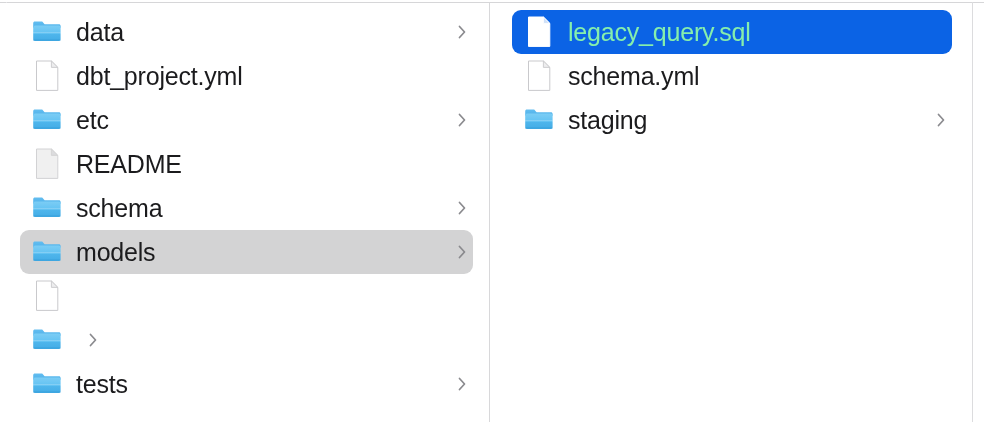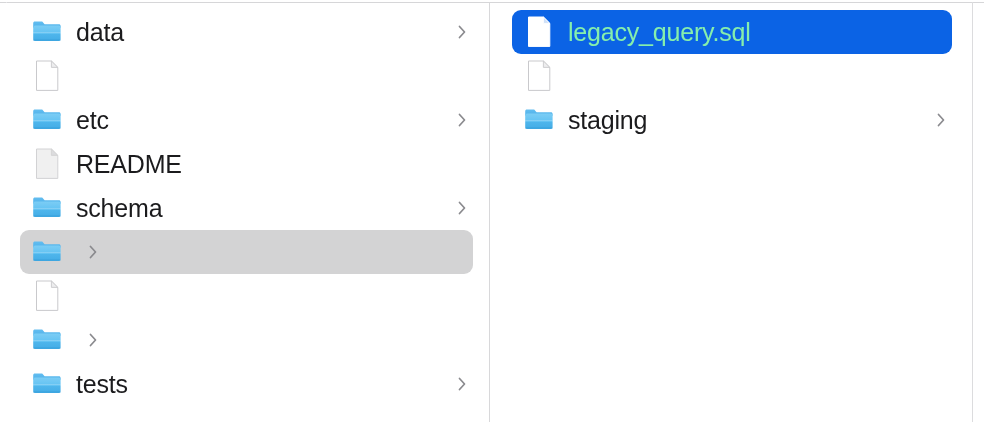--- a/index.html
+++ b/index.html
@@ -173,20 +173,21 @@
             </svg>
           </span>
         </div>
         <div class="file-row">
           <span class="row-icon">
             <svg viewBox="0 0 30 34" xmlns="http://www.w3.org/2000/svg" aria-hidden="true">
               <path d="M4.5 2.0 L19.4 2.0 L25.8 8.4 L25.8 31.4 L4.5 31.4 Z" fill="#ffffff" stroke="#c9c9cc" stroke-width="1"></path>
               <path d="M19.4 2.0 L25.8 8.4 L19.4 8.4 Z" fill="#ededee" stroke="#c9c9cc" stroke-width="0.9" stroke-linejoin="round"></path>
             </svg>
           </span>
+          <span class="row-label">dbt_project.yml</span>
           <span class="row-chevron hidden">
             <svg viewBox="0 0 14 22" xmlns="http://www.w3.org/2000/svg" aria-hidden="true">
               <path d="M4.5 5.5 L9.5 11 L4.5 16.5" fill="none" stroke="#8a8a8e" stroke-width="1.7" stroke-linecap="round" stroke-linejoin="round"></path>
             </svg>
           </span>
         </div>
         <div class="file-row">
           <span class="row-icon">
             <svg viewBox="0 0 30 34" xmlns="http://www.w3.org/2000/svg" aria-hidden="true">
               <defs>
@@ -270,20 +271,21 @@
                   <stop offset="0%" stop-color="#63bdf0"></stop>
                   <stop offset="100%" stop-color="#4fb2ea"></stop>
                 </linearGradient>
               </defs>
               <path d="M1.2 8.2 C1.2 7.2 1.9 6.5 2.9 6.5 L10.2 6.5 L12.6 9.2 L26.9 9.2 C27.9 9.2 28.6 9.9 28.6 10.9 L28.6 12.6 L1.2 12.6 Z" fill="url(#ftab)"></path>
               <rect x="1.2" y="10.4" width="27.4" height="15.6" rx="1.9" fill="url(#fbody)"></rect>
               <rect x="1.2" y="17.0" width="27.4" height="0.9" fill="#ffffff" opacity="0.22"></rect>
               <rect x="1.2" y="24.0" width="27.4" height="2.0" rx="1.0" fill="#3ba2dc" opacity="0.55"></rect>
             </svg>
           </span>
+          <span class="row-label">models</span>
           <span class="row-chevron">
             <svg viewBox="0 0 14 22" xmlns="http://www.w3.org/2000/svg" aria-hidden="true">
               <path d="M4.5 5.5 L9.5 11 L4.5 16.5" fill="none" stroke="#8a8a8e" stroke-width="1.7" stroke-linecap="round" stroke-linejoin="round"></path>
             </svg>
           </span>
         </div>
         <div class="file-row">
           <span class="row-icon">
             <svg viewBox="0 0 30 34" xmlns="http://www.w3.org/2000/svg" aria-hidden="true">
               <path d="M4.5 2.0 L19.4 2.0 L25.8 8.4 L25.8 31.4 L4.5 31.4 Z" fill="#ffffff" stroke="#c9c9cc" stroke-width="1"></path>
@@ -367,20 +369,21 @@
             </svg>
           </span>
         </div>
         <div class="file-row">
           <span class="row-icon">
             <svg viewBox="0 0 30 34" xmlns="http://www.w3.org/2000/svg" aria-hidden="true">
               <path d="M4.5 2.0 L19.4 2.0 L25.8 8.4 L25.8 31.4 L4.5 31.4 Z" fill="#ffffff" stroke="#c9c9cc" stroke-width="1"></path>
               <path d="M19.4 2.0 L25.8 8.4 L19.4 8.4 Z" fill="#ededee" stroke="#c9c9cc" stroke-width="0.9" stroke-linejoin="round"></path>
             </svg>
           </span>
+          <span class="row-label">schema.yml</span>
           <span class="row-chevron hidden">
             <svg viewBox="0 0 14 22" xmlns="http://www.w3.org/2000/svg" aria-hidden="true">
               <path d="M4.5 5.5 L9.5 11 L4.5 16.5" fill="none" stroke="#8a8a8e" stroke-width="1.7" stroke-linecap="round" stroke-linejoin="round"></path>
             </svg>
           </span>
         </div>
         <div class="file-row">
           <span class="row-icon">
             <svg viewBox="0 0 30 34" xmlns="http://www.w3.org/2000/svg" aria-hidden="true">
               <defs>

